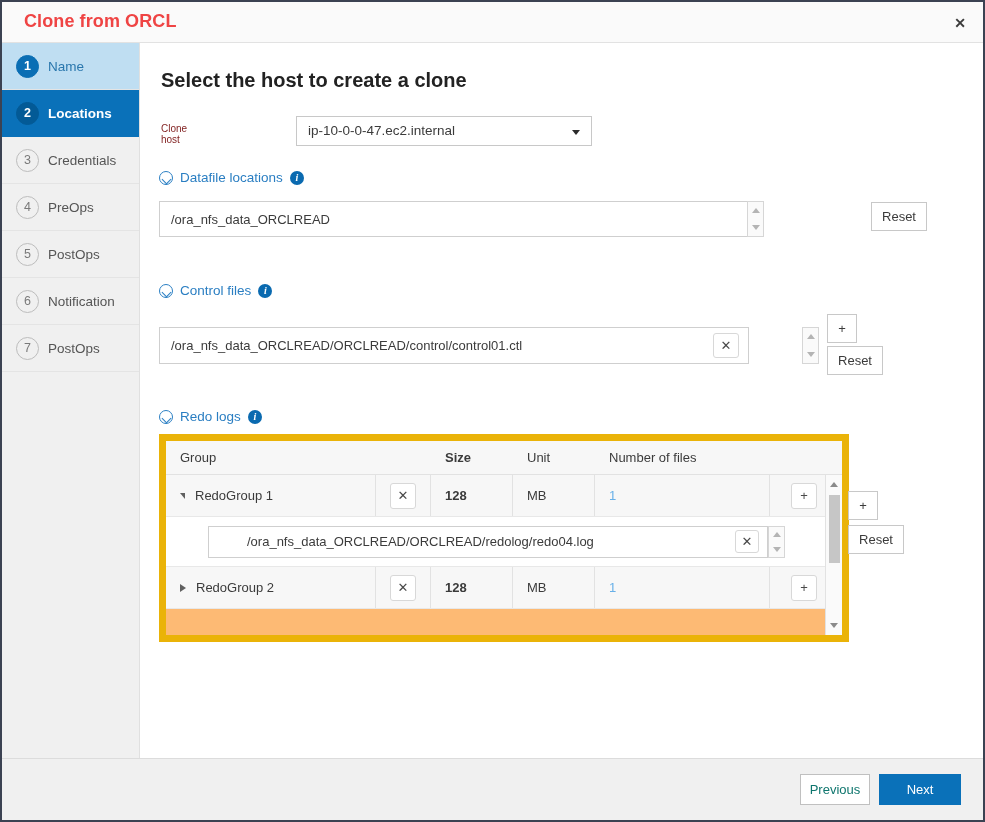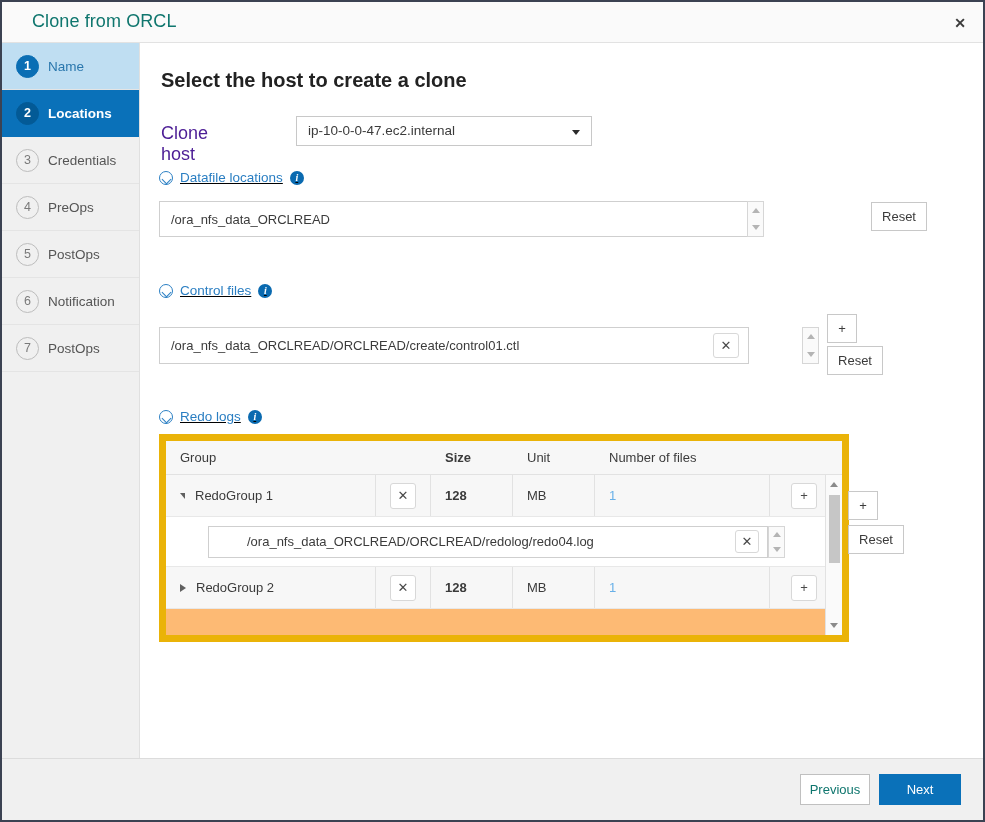--- a/index.html
+++ b/index.html
@@ -17,23 +17,22 @@
   }
 
   
   .titlebar {
     position: absolute; left: 0; top: 0; right: 0; height: 41px;
     background: #fafafa;
     border-bottom: 1px solid #e2e2e2;
   }
   .titlebar-title {
     position: absolute; left: 22px; top: 9px;
-    font-size: 18px; color: #0f766e; font-weight: 400;
+    font-size: 18px; color: #ef4444; font-weight: 700;
     letter-spacing: .1px;
-    margin-left: 8px;
   }
   .close-btn {
     position: absolute; right: 12px; top: 11px;
     width: 22px; height: 20px;
     font-size: 14px; font-weight: bold; color: #3b3b3b;
     text-align: center; line-height: 20px;
     cursor: pointer;
   }
 
   
@@ -74,21 +73,21 @@
     background: #ffffff;
     overflow: hidden;
   }
   .heading {
     position: absolute; left: 20px; top: 26px;
     font-size: 20px; font-weight: bold; color: #222;
   }
   .row-host { position: absolute; left: 20px; top: 73px; }
   .lbl-host {
     position: absolute; left: 0; top: 7px;
-    font-size: 18px; color: #4c1d95;
+    font-size: 10px; color: #7f1d1d;
   }
   .select-host {
     position: absolute; left: 135px; top: 0;
     width: 296px; height: 30px;
     border: 1px solid #c8c8c8; background: #fff;
     font-size: 13.5px; color: #3b3b3b;
     padding: 0 24px 0 11px; line-height: 28px;
     cursor: pointer;
   }
   .caret {
@@ -97,21 +96,20 @@
     border-left: 4.5px solid transparent;
     border-right: 4.5px solid transparent;
     border-top: 5px solid #2b2b2b;
   }
 
   
   .section-hdr {
     position: absolute; left: 18px;
     display: flex; align-items: center; gap: 7px;
     cursor: pointer;
-    text-decoration: underline;
   }
   .collapse-ico {
     width: 14px; height: 14px; border-radius: 50%;
     border: 1px solid #2b7fc4; position: relative; flex: 0 0 auto;
   }
   .collapse-ico::after {
     content: ""; position: absolute; left: 3px; top: 4px;
     width: 6px; height: 6px;
     border-left: 1.4px solid #2b7fc4;
     border-bottom: 1.4px solid #2b7fc4;
@@ -306,21 +304,21 @@
       <span class="dn"></span>
     </div>
     <div class="btn" style="left:730px; top:159px; width:56px; height:29px;">Reset</div>
 
     <div class="section-hdr" style="top:240px;">
       <span class="collapse-ico"></span>
       <span class="section-title">Control files</span>
       <span class="info-ico">i</span>
     </div>
     <div class="field" style="left:18px; top:284px; width:590px; height:37px; padding-right:0;">
-      <span style="flex:1;">/ora_nfs_data_ORCLREAD/ORCLREAD/create/control01.ctl</span>
+      <span style="flex:1;">/ora_nfs_data_ORCLREAD/ORCLREAD/control/control01.ctl</span>
       <span class="xbtn" style="width:26px; height:25px; margin-right:9px;">✕</span>
     </div>
     <div class="spin" style="left:661px; top:284px; height:37px;">
       <span class="up"></span>
       <span class="dn"></span>
     </div>
     <div class="btn" style="left:686px; top:271px; width:30px; height:29px;">+</div>
     <div class="btn" style="left:686px; top:303px; width:56px; height:29px;">Reset</div>
 
     <div class="section-hdr" style="top:366px;">

